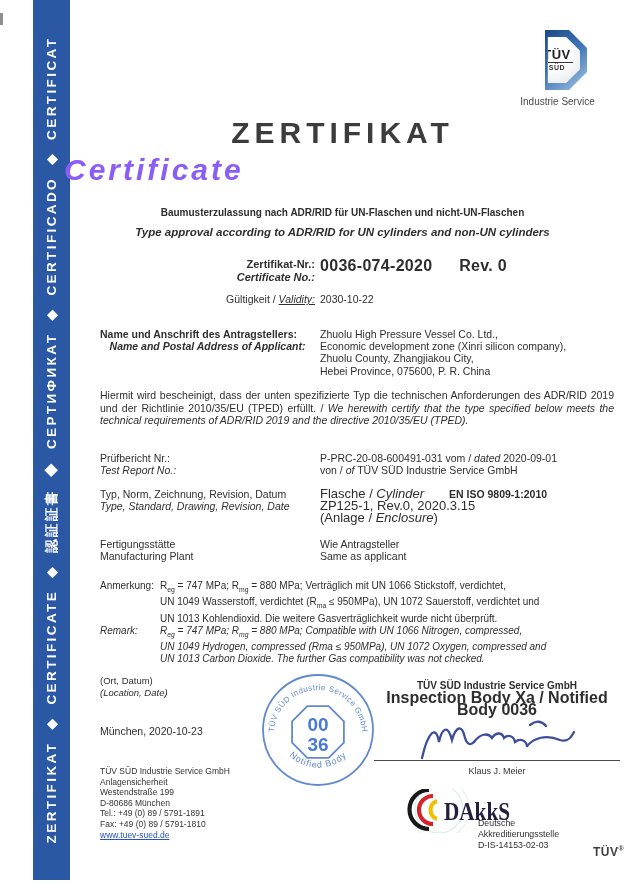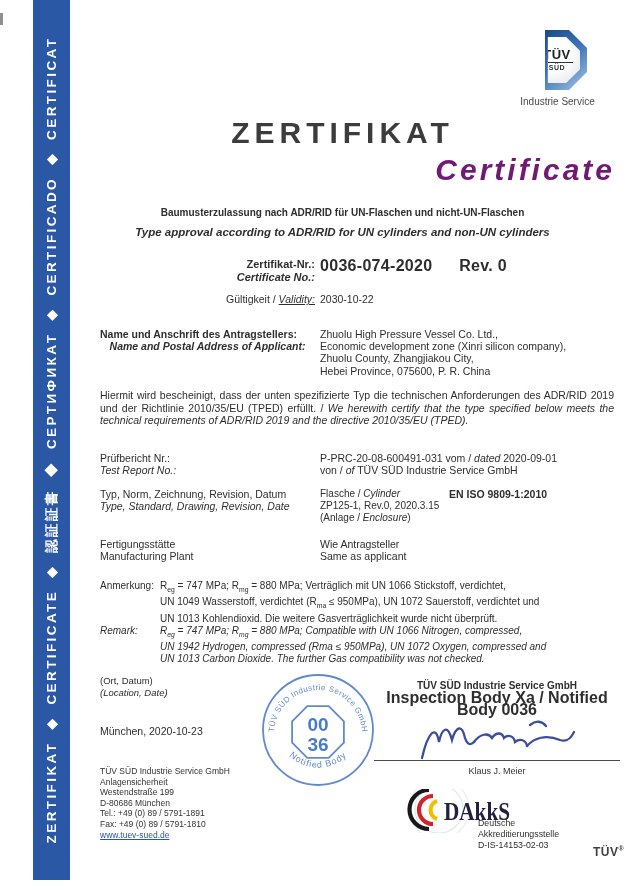--- a/index.html
+++ b/index.html
@@ -32,22 +32,22 @@
     display:flex; flex-direction:column; align-items:center; justify-content:center; }
   .tuv-logo-tuv { font-weight:700; font-size:13px; color:#222; letter-spacing:0.5px;
     border-bottom:1.5px solid #333; padding:0 2px 1px 2px; line-height:12px; }
   .tuv-logo-sud { font-weight:700; font-size:7px; color:#333; margin-top:1px; letter-spacing:0.5px; }
   .logo-caption { position:absolute; left:500px; top:96px; width:115px; text-align:center;
     font-size:10px; color:#4a4a4a; }
 
   
   .title-de { position:absolute; left:70px; top:116px; width:545px; text-align:center;
     font-size:30px; font-weight:700; letter-spacing:5px; color:#3c3c3c; }
-  .title-en { position:absolute; left:70px; top:153px; width:545px; text-align:right;
-    font-size:30px; font-weight:700; font-style:italic; letter-spacing:3px; color:#701a75; }
+  .title-en { position:absolute; left:64px; top:153px; width:545px; text-align:left;
+    font-size:30px; font-weight:700; font-style:italic; letter-spacing:3px; color:#8b5cf6; }
   .subtitle-de { position:absolute; left:70px; top:207px; width:545px; text-align:center;
     font-size:10px; font-weight:700; }
   .subtitle-en { position:absolute; left:70px; top:226px; width:545px; text-align:center;
     font-size:11.5px; font-weight:700; font-style:italic; }
   .certno-label { position:absolute; left:100px; top:258px; width:215px; text-align:right;
     font-size:11px; font-weight:700; line-height:12.5px; }
   .certno-label .en { font-style:italic; }
   .certno-value { position:absolute; left:320px; top:257px; font-size:16px; font-weight:700; letter-spacing:0.3px; }
   .certno-value .rev { margin-left:22px; }
 
@@ -63,21 +63,21 @@
   .statement { position:absolute; left:100px; top:389px; width:514px;
     font-size:10.5px; line-height:12.6px; text-align:justify; }
   .statement i { font-style:italic; }
 
   .report-label { position:absolute; left:100px; top:452px; font-size:10.5px; line-height:12.2px; }
   .report-label .en { font-style:italic;text-align:center; }
   .report-value { position:absolute; left:320px; top:452px; font-size:10.5px; line-height:12.2px; }
 
   .type-label { position:absolute; left:100px; top:488px; font-size:10.5px; line-height:12.2px; }
   .type-label .en { font-style:italic; }
-  .type-value { position:absolute; left:320px; top:488px; font-size:10px; line-height:12.2px; }
+  .type-value { position:absolute; left:320px; top:488px; font-size:13px; line-height:12.2px; }
   .type-standard { position:absolute; left:449px; top:488px; font-size:10.5px; font-weight:700; }
 
   .plant-label { position:absolute; left:100px; top:538px; font-size:10.5px; line-height:12.2px; }
   .plant-label .en { }
   .plant-value { position:absolute; left:320px; top:538px; font-size:10.5px; line-height:12.2px; }
 
   .remark-block { position:absolute; left:100px; top:580px; width:516px; font-size:10px; line-height:12.3px; }
   .remark-row { display:flex; }
   .remark-lab { width:60px; flex-shrink:0; }
   .remark-row.en { font-style:italic; }
@@ -193,21 +193,21 @@
     <div>
       <div><span>R</span><sub>eg</sub><span> = 747 MPa; R</span><sub>mg</sub><span> = 880 MPa; Verträglich mit UN 1066 Stickstoff, verdichtet,</span></div>
       <div><span>UN 1049 Wasserstoff, verdichtet (R</span><sub>ma</sub><span> ≤ 950MPa), UN 1072 Sauerstoff, verdichtet und</span></div>
       <div>UN 1013 Kohlendioxid. Die weitere Gasverträglichkeit wurde nicht überprüft.</div>
     </div>
   </div>
   <div class="remark-row en">
     <div class="remark-lab">Remark:</div>
     <div>
       <div><span>R</span><sub>eg</sub><span> = 747 MPa; R</span><sub>mg</sub><span> = 880 MPa; Compatible with UN 1066 Nitrogen, compressed,</span></div>
-      <div>UN 1942 Hydrogen, compressed (Rma ≤ 950MPa), UN 1072 Oxygen, compressed and</div>
+      <div>UN 1049 Hydrogen, compressed (Rma ≤ 950MPa), UN 1072 Oxygen, compressed and</div>
       <div>UN 1013 Carbon Dioxide. The further Gas compatibility was not checked.</div>
     </div>
   </div>
 </div>
 
 <div class="issue-label">
   <div>(Ort, Datum)</div>
   <div class="en">(Location, Date)</div>
 </div>
 <div class="issue-value">München, 2020-10-23</div>

